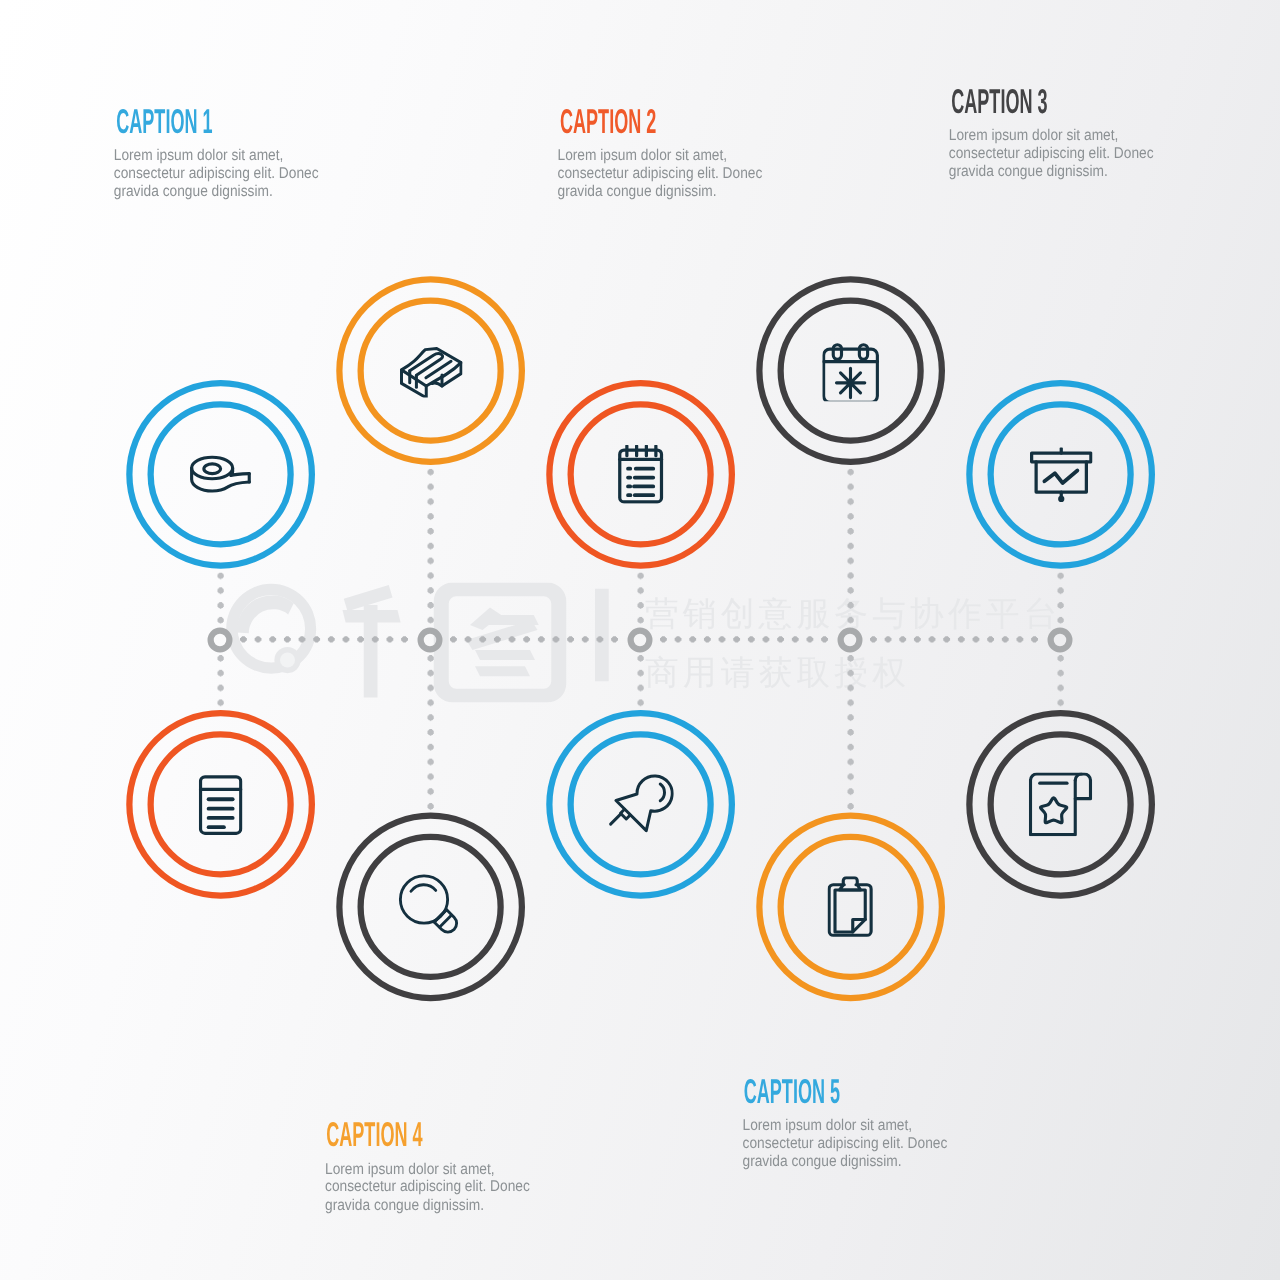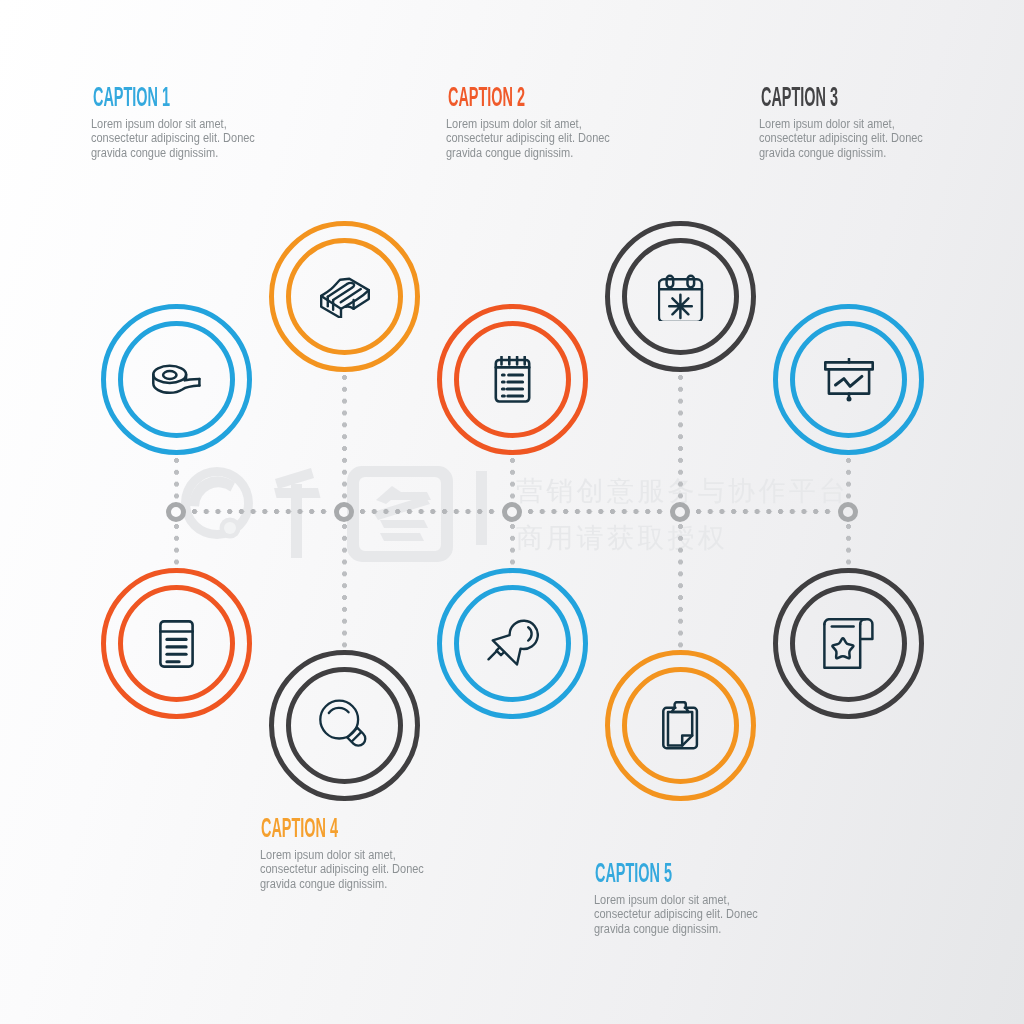--- a/index.html
+++ b/index.html
@@ -254,27 +254,27 @@
     <div class="b" style="margin-top: 14.5px; color: rgb(140, 145, 148);">Lorem ipsum dolor sit amet,
 consectetur adipiscing elit. Donec
 gravida congue dignissim.</div>
   </div>
   <div class="cap" style="left:446px;top:83px">
     <div class="t" style="color:#f05a2a;margin-left:1.5px">CAPTION 2</div>
     <div class="b" style="margin-top: 14.5px; color: rgb(140, 145, 148);">Lorem ipsum dolor sit amet,
 consectetur adipiscing elit. Donec
 gravida congue dignissim.</div>
   </div>
-  <div class="cap" style="left:759px;top:83px">
+  <div class="cap" style="left:759px;top:67px">
     <div class="t" style="color:#434345;margin-left:1.5px">CAPTION 3</div>
     <div class="b" style="margin-top: 14.5px; color: rgb(140, 145, 148);">Lorem ipsum dolor sit amet,
 consectetur adipiscing elit. Donec
 gravida congue dignissim.</div>
   </div>
-  <div class="cap" style="left:259.5px;top:814px">
+  <div class="cap" style="left:259.5px;top:894px">
     <div class="t" style="color:#f5a02e;margin-left:1.5px">CAPTION 4</div>
     <div class="b" style="margin-top: 14.5px; color: rgb(140, 145, 148);">Lorem ipsum dolor sit amet,
 consectetur adipiscing elit. Donec
 gravida congue dignissim.</div>
   </div>
   <div class="cap" style="left:593.5px;top:859px">
     <div class="t" style="color:#34a9de;margin-left:1.5px">CAPTION 5</div>
     <div class="b" style="margin-top: 14.5px; color: rgb(140, 145, 148);">Lorem ipsum dolor sit amet,
 consectetur adipiscing elit. Donec
 gravida congue dignissim.</div>

